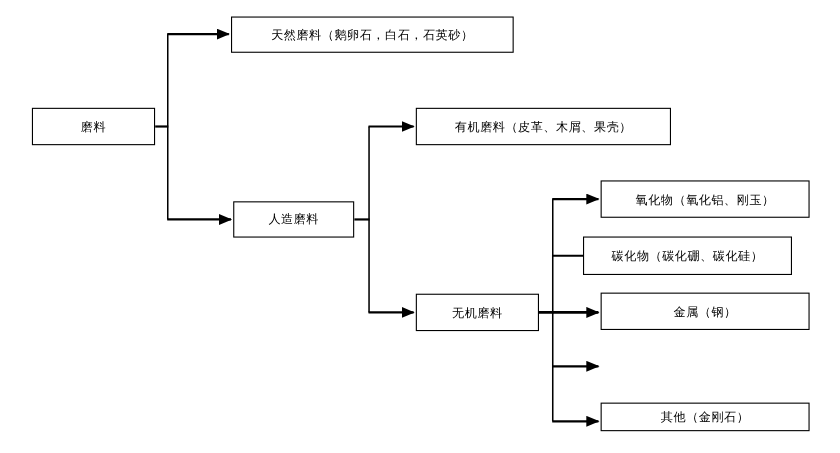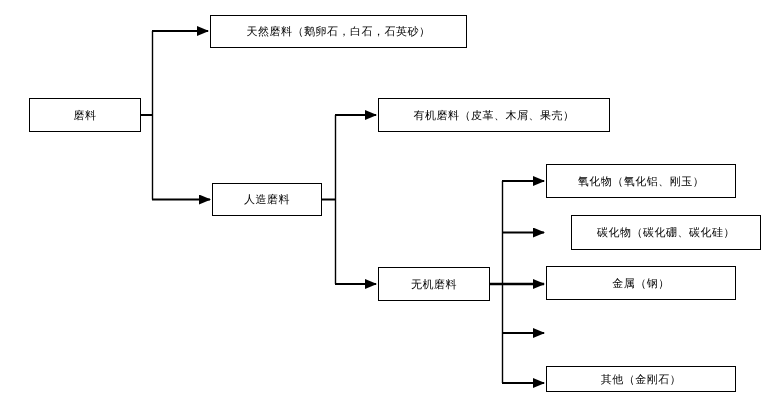--- a/index.html
+++ b/index.html
@@ -31,21 +31,21 @@
     letter-spacing: 0.5px;
     white-space: nowrap;
   }
   
   #n-root       { left: 29px;  top: 98px;  width: 112px; height: 34px; }
   #n-natural    { left: 210px; top: 15px;  width: 257px; height: 33px; }
   #n-artificial { left: 212px; top: 183px; width: 110px; height: 33px; }
   #n-organic    { left: 378px; top: 98px;  width: 232px; height: 34px; }
   #n-inorganic  { left: 378px; top: 267px; width: 112px; height: 34px; }
   #n-oxide      { left: 546px; top: 164px; width: 190px; height: 34px; }
-  #n-carbide    { left: 571px; top: 215px; width: 190px; height: 35px; }
+  #n-carbide    { left: 530px; top: 215px; width: 190px; height: 35px; }
   #n-metal      { left: 546px; top: 266px; width: 190px; height: 34px; text-align: right; }
   #n-plastic    { left: 546px; top: 316px; width: 190px; height: 34px; }
   #n-other      { left: 546px; top: 366px; width: 190px; height: 26px; }
 </style>
 </head>
 <body>
 
 <div class="canvas">
 
   <svg class="wires" viewBox="0 0 764 412" xmlns="http://www.w3.org/2000/svg">

